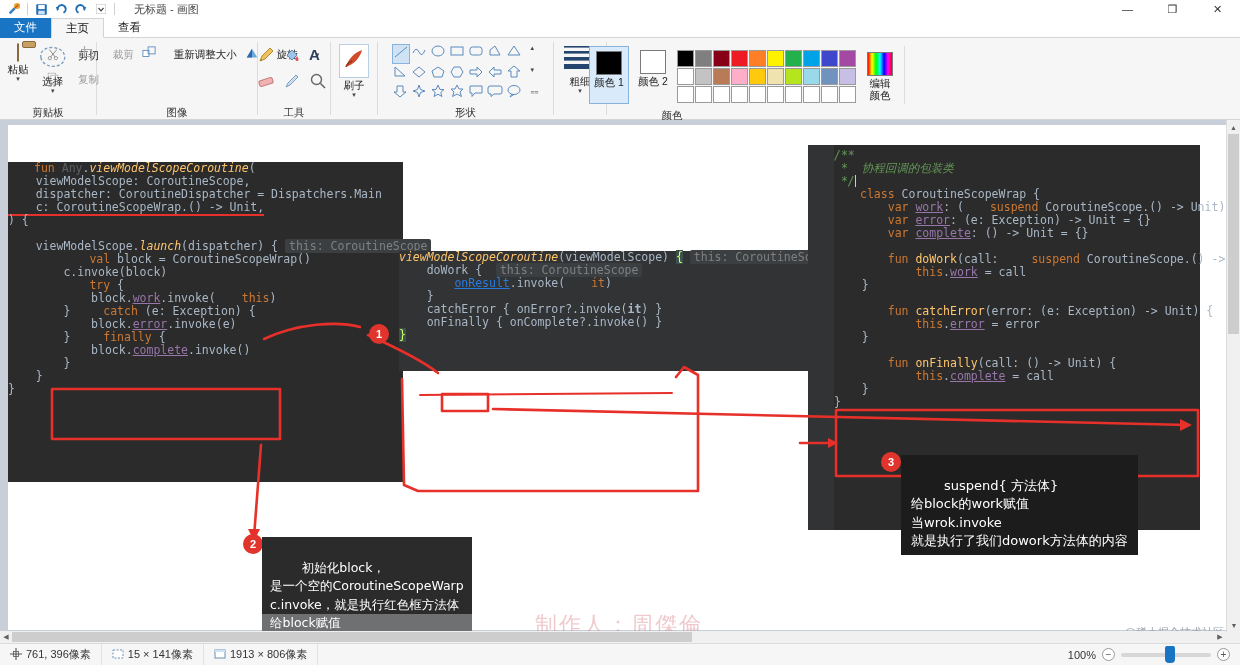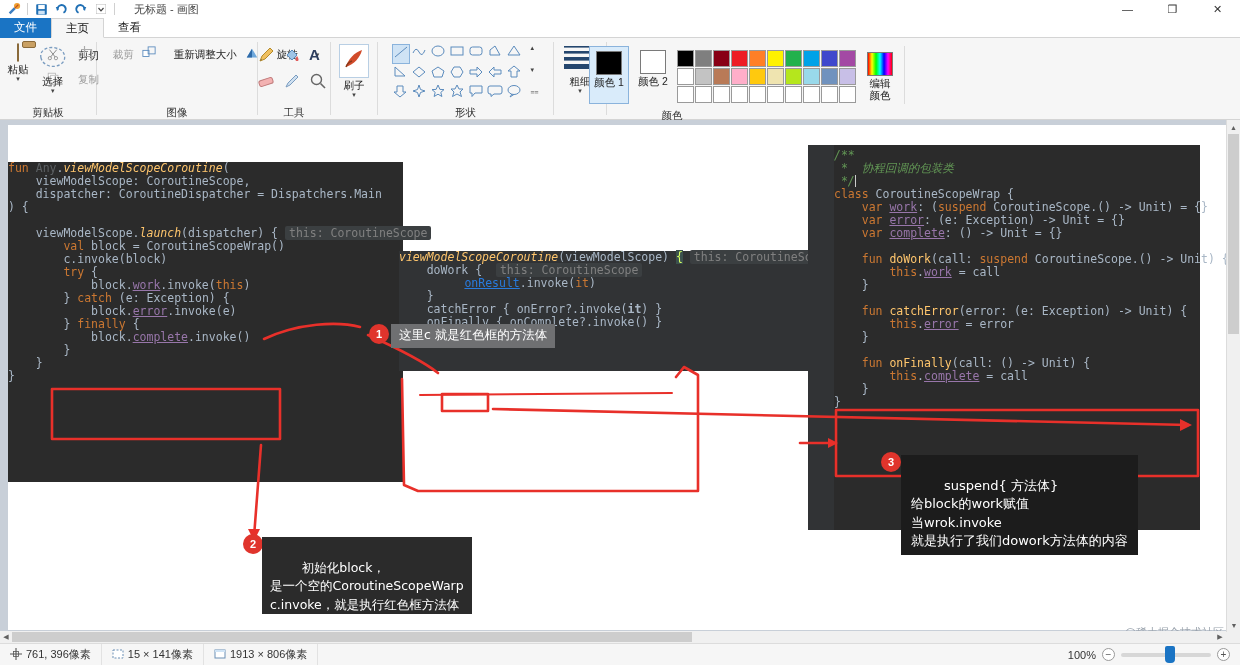--- a/index.html
+++ b/index.html
@@ -68,26 +68,26 @@
   }
   .canvas-page { position: absolute; left: 8px; top: 5px; width: 1222px; height: 505px; background: #ffffff; }
 
   
   .code { position: absolute; background: #2b2b2b; font-family: "DejaVu Sans Mono", "Liberation Mono", monospace;
           font-size: 11.5px; line-height: 13px; color: #a9b7c6; white-space: pre; }
   .code.left   { left: 0px;   top: 37px;  width: 395px; height: 320px; }
   .code.mid    { left: 391px; top: 126px; width: 425px; height: 120px; background:#313335; }
   .code.right  { left: 800px; top: 20px;  width: 392px; height: 385px; }
 
-  .kw   { color: #cc7832; }
+  .kw   { color: #cc7832; margin-left: 26px; }
   .fn   { color: #ffc66d; }
   .fni  { color: #ffc66d; font-style: italic; }
   .cmt  { color: #629755; font-style: italic; }
   .flu  { color: #9876aa; text-decoration: underline; }
-  .lnk  { color: #287bde; text-decoration: underline; margin-left: 10px; }
+  .lnk  { color: #287bde; text-decoration: underline; }
   .hintbg { background: #3b3f41; color: #808080; border-radius: 2px; padding: 0 4px; }
   .dim  { color: #5c6063; }
   .bold { font-weight: bold; color:#a9b7c6; }
   .cursor-bar { display:inline-block; width:1px; height:12px; background:#ccc; vertical-align:-2px; }
   .brace-hl { background:#3b514d; color:#d6ff60; }
 
   
   .gutter { position:absolute; left:0; top:0; bottom:0; width:26px; background:#313335; }
   svg.overlay { position: absolute; left: 0; top: 0; width: 1222px; height: 505px; pointer-events: none; }
 
@@ -475,20 +475,21 @@
       <div class="group-label" style="margin-right:150px;">颜色</div>
     </div>
   </div>
 
   <div class="canvas-wrap">
     <div class="canvas-page">
 
       <div class="code left"><span class="kw">fun</span> <span class="dim">Any</span>.<span class="fni">viewModelScopeCoroutine</span>(
     viewModelScope: CoroutineScope,
     dispatcher: CoroutineDispatcher = Dispatchers.Main
+<span style="border-bottom:2px solid #e8302a;">    c: CoroutineScopeWrap.() -&gt; Unit,</span>
 ) {
 
     viewModelScope.<span class="fni">launch</span>(dispatcher) { <span class="hintbg">this: CoroutineScope</span>
         <span class="kw">val</span> block = CoroutineScopeWrap()
         c.invoke(block)
         <span class="kw">try</span> {
             block.<span class="flu">work</span>.invoke(<span class="kw">this</span>)
         } <span class="kw">catch</span> (e: Exception) {
             block.<span class="flu">error</span>.invoke(e)
         } <span class="kw">finally</span> {
@@ -550,34 +551,34 @@
 
           <path d="M792 318 L826 318"></path>
           <path d="M820 313 L830 318 L820 323" fill="#e8302a" stroke="none"></path>
         </g>
       </svg>
 
       <div class="marker" style="left:361px; top:199px;">1</div>
       <div class="marker" style="left:235px; top:409px;">2</div>
       <div class="marker" style="left:873px; top:327px;">3</div>
 
-      <div class="note n1">这里c 就是红色框的方法体</div>
 
       <div class="note n2">
         <span>初始化block，</span>
 <span>是一个空的CoroutineScopeWarp</span>
 <span>c.invoke，就是执行红色框方法体</span>
-</div>
+<span class="last">给block赋值</span></div>
 
       <div class="note n3">
         <span>suspend{ 方法体}</span>
 <span>给block的work赋值</span>
 <span>当wrok.invoke</span>
 <span>就是执行了我们dowork方法体的内容</span></div>
 
+      <div class="watermark">制作人：周傑倫</div>
       <div class="juejin">@稀土掘金技术社区</div>
     </div>
   </div>
 
   <div class="vscroll">
     <div class="sb-arrow" style="height:14px;">▲</div>
     <div class="sb-thumb" style="left:1px;right:1px;top:14px;height:200px;"></div>
     <div class="sb-arrow" style="position:absolute;bottom:0;width:14px;height:14px;">▼</div>
   </div>
   <div class="hscroll">

